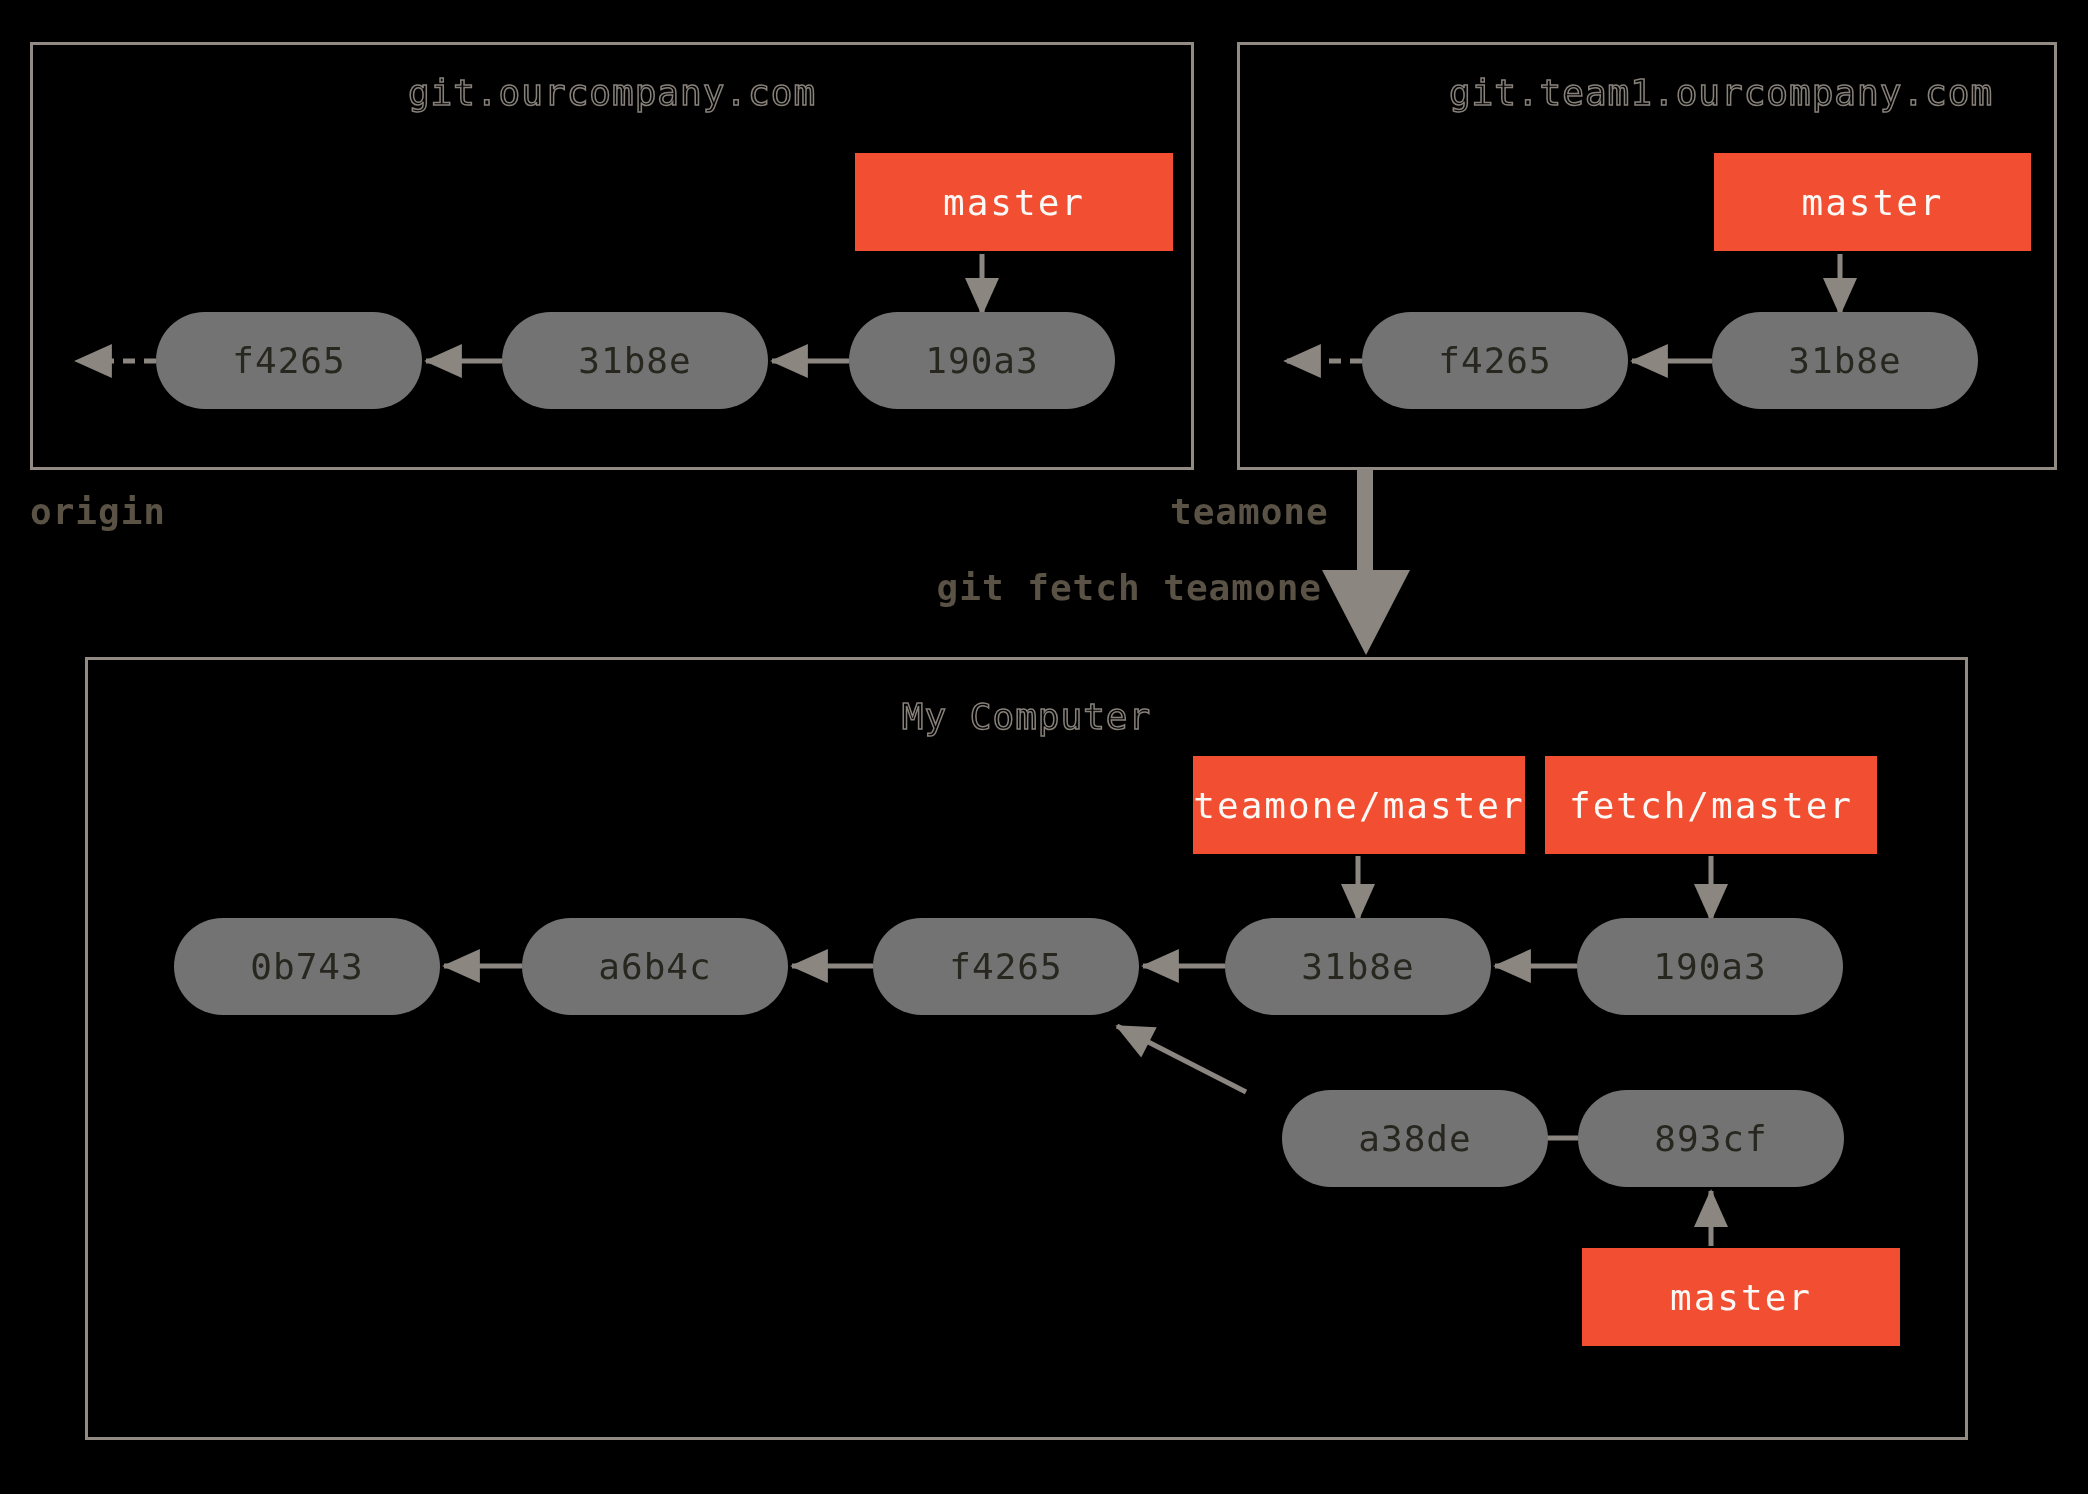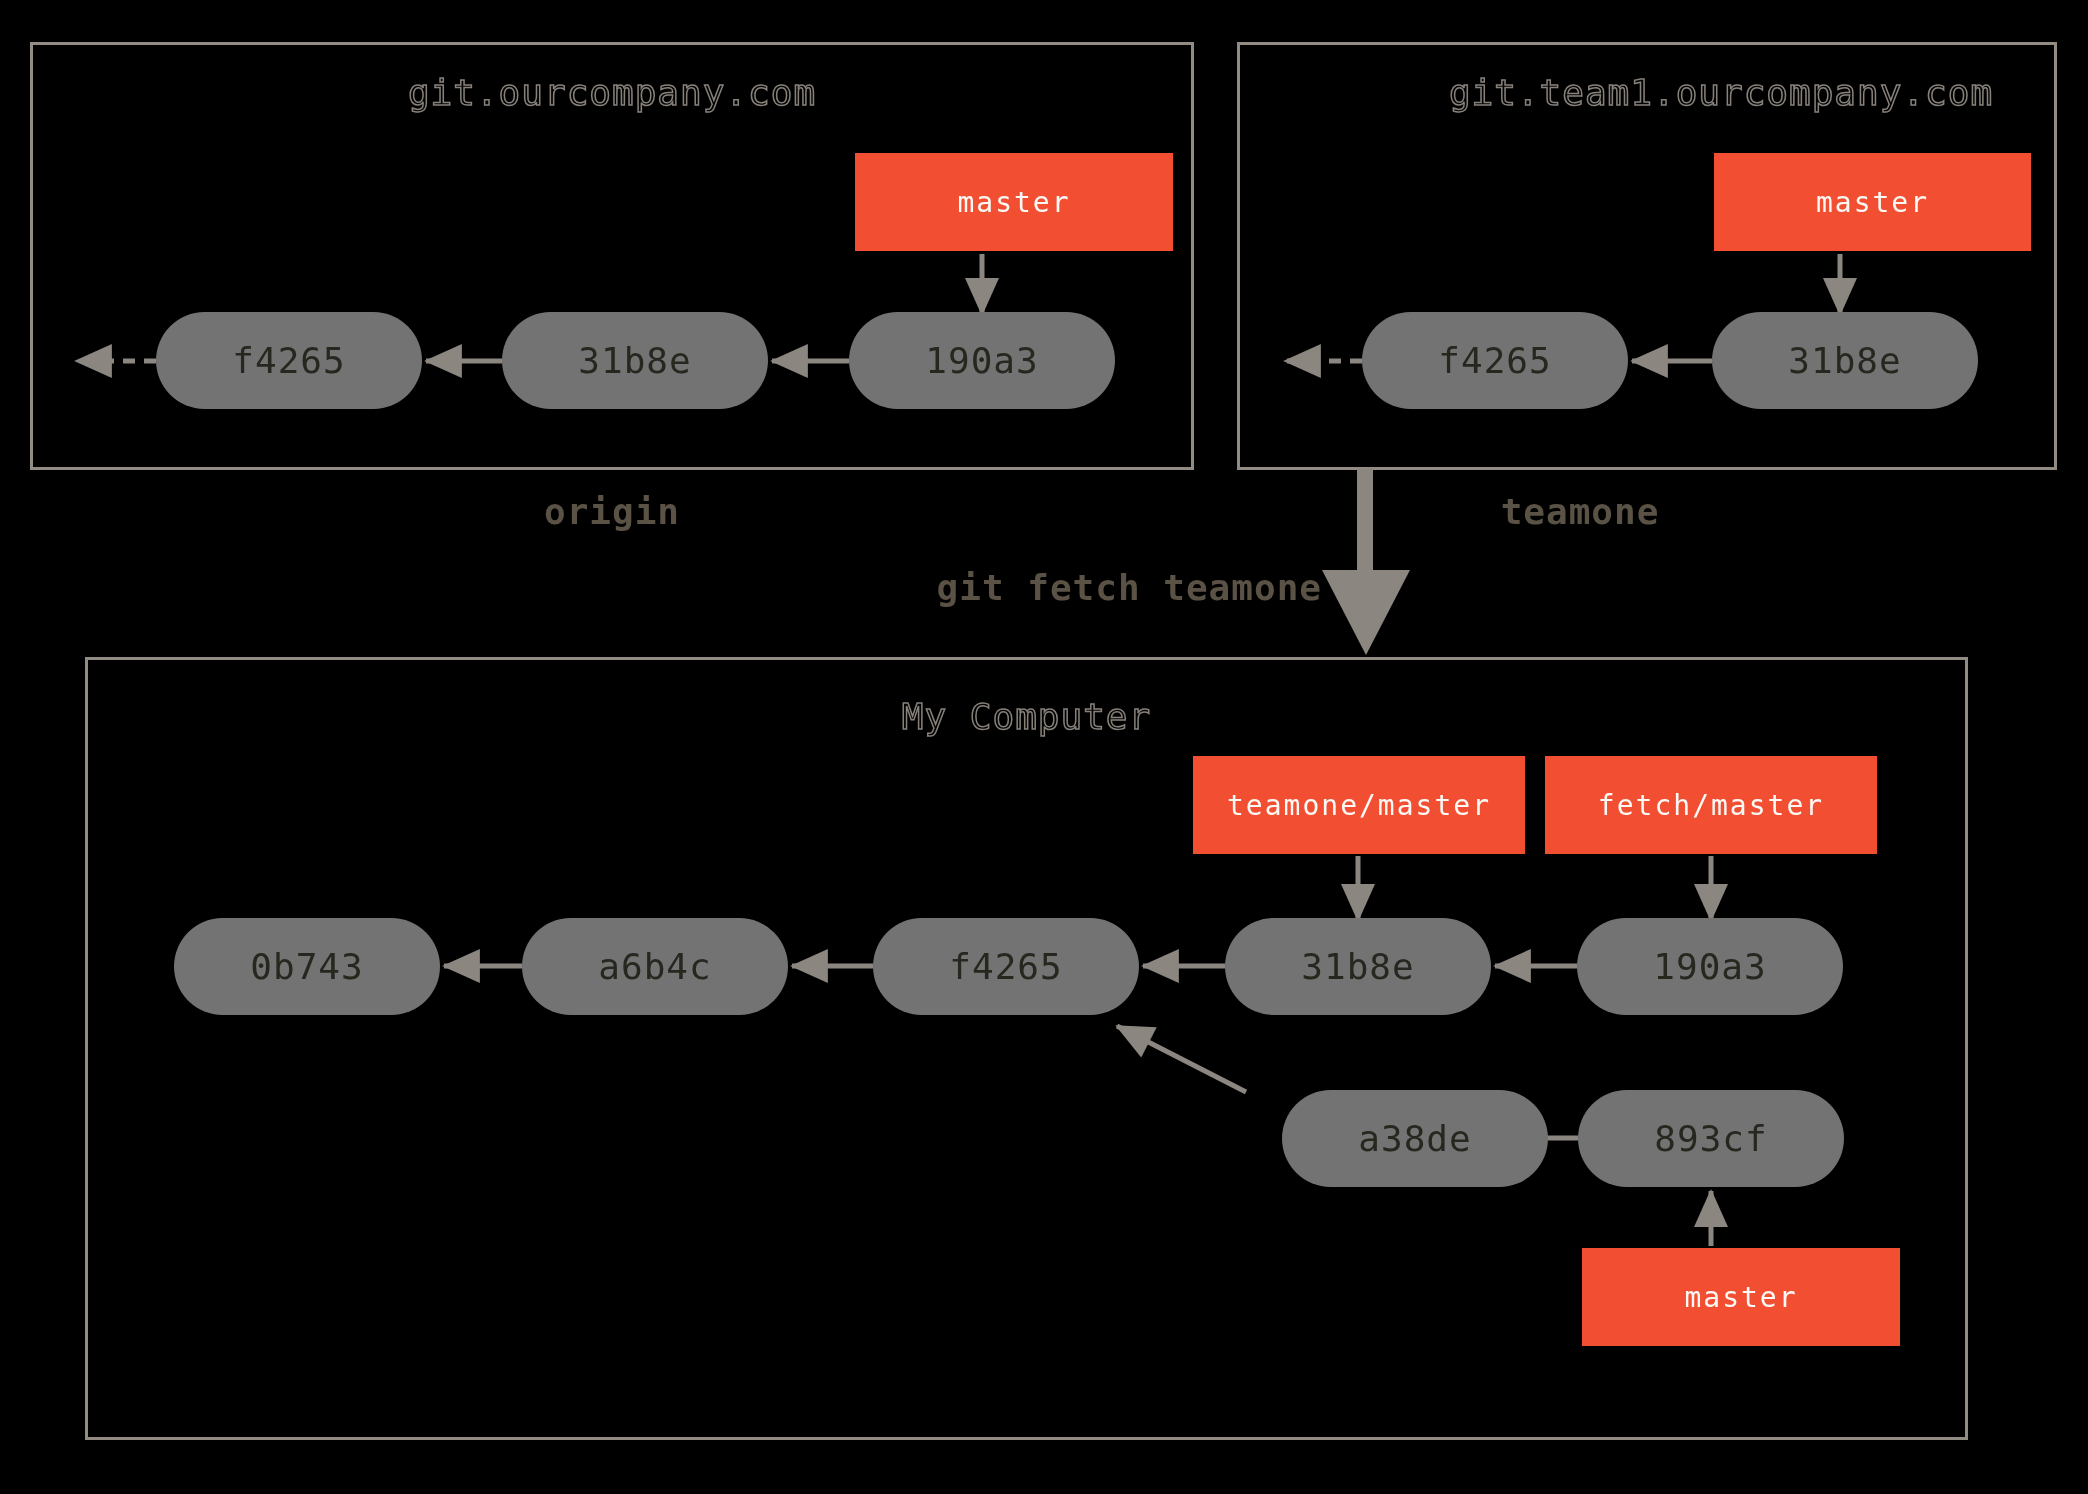--- a/index.html
+++ b/index.html
@@ -11,34 +11,34 @@
   .repo-box{
     position:absolute;border:3px solid #918b83;background:transparent;z-index:0;
     box-sizing:border-box;
   }
   .box-title{
     position:absolute;z-index:2;font-size:36px;line-height:46px;text-align:center;
     color:#000;-webkit-text-stroke:1.5px #87817a;letter-spacing:1px;
   }
   .sub-label{
     position:absolute;z-index:2;font-size:36px;line-height:44px;font-weight:bold;
-    color:#5a5245;text-align:center;letter-spacing:1px;
+    color:#5a5245;letter-spacing:1px;
   }
   .cmd-label{
     position:absolute;z-index:2;font-size:36px;line-height:44px;font-weight:bold;
     color:#5a5245;text-align:right;letter-spacing:1px;
   }
   .commit{
     position:absolute;z-index:2;width:266px;height:97px;border-radius:49px;
     background:#737373;color:#272720;font-size:36px;display:flex;
     align-items:center;justify-content:center;letter-spacing:1px;
   }
   .ref{
     position:absolute;z-index:2;height:98px;background:#f14e32;color:#fbf9f6;
-    font-size:28px;display:flex;align-items:center;justify-content:center;
+    font-size:36px;display:flex;align-items:center;justify-content:center;
     letter-spacing:2px;
   }
 </style>
 </head>
 <body>
 
 <div id="stage">
 
   <svg class="arrows" width="2088" height="1494" viewBox="0 0 2088 1494">
     <defs>

